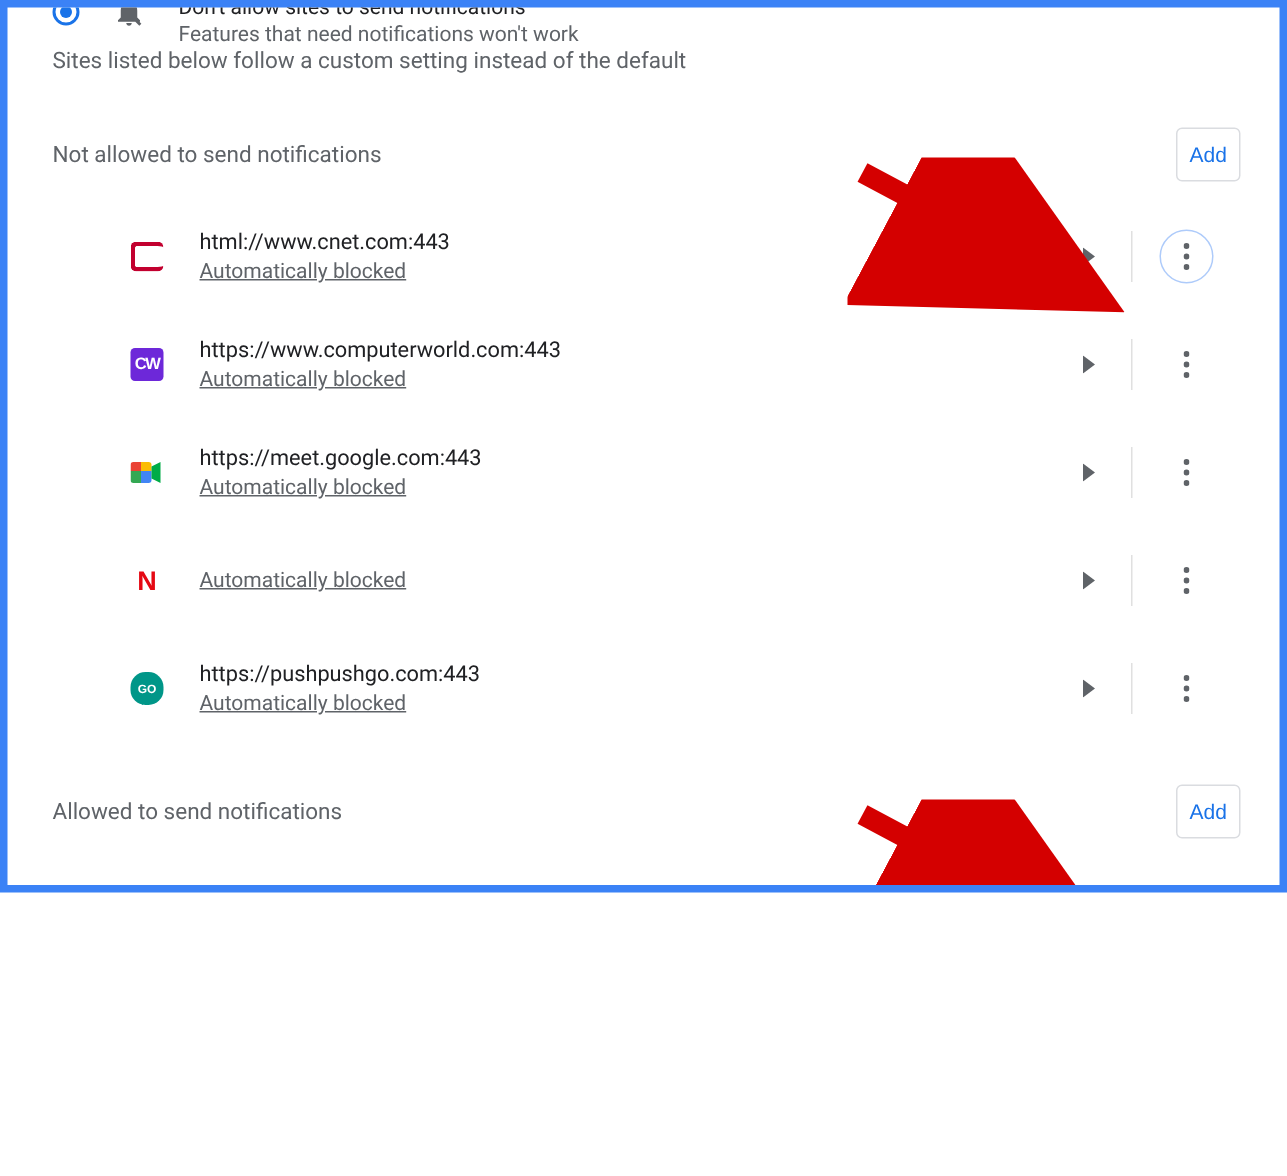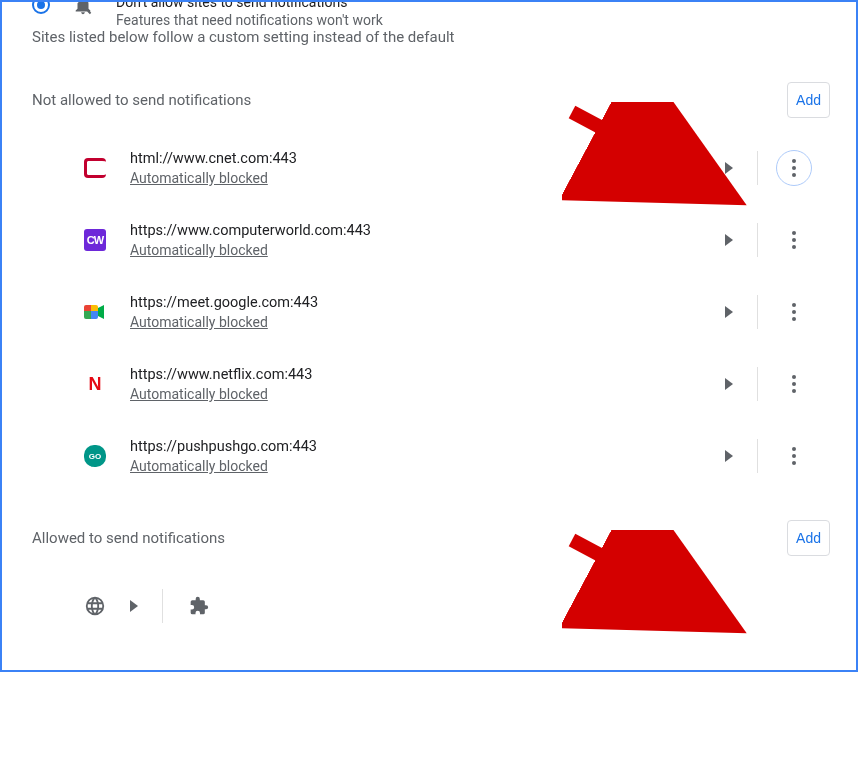--- a/index.html
+++ b/index.html
@@ -1,17 +1,17 @@
 <!DOCTYPE html>
 <html><head>
 <meta charset="utf-8">
 <style>
   * { box-sizing: border-box; margin: 0; padding: 0; }
   html, body { width: 858px; height: 784px; font-family: Roboto, Arial, sans-serif; background: #fff; }
-  .frame { width: 858px; height: 672px; border: 2px solid #3b82f6; position: relative; overflow: hidden; background: #fff; }
+  .frame { width: 858px; height: 595px; border: 5px solid #3b82f6; position: relative; overflow: hidden; background: #fff; }
   .content { padding: 0 26px 26px 30px; }
 
   .radio-option { display: flex; align-items: flex-start; gap: 22px; margin-top: -8px; }
   .radio-outer { width: 18px; height: 18px; border: 2px solid #1a73e8; border-radius: 50%; position: relative; flex: 0 0 18px; margin-top: 2px; }
   .radio-inner { width: 8px; height: 8px; background: #1a73e8; border-radius: 50%; position: absolute; top: 50%; left: 50%; transform: translate(-50%, -50%); }
 
   .bell-off { width: 22px; height: 22px; color: #5f6368; flex: 0 0 22px; margin-top: 0; }
 
   .option-text .opt-title { font-size: 14px; color: #202124; margin-bottom: 2px; }
   .option-text .opt-sub { font-size: 14px; color: #5f6368; }
@@ -160,21 +160,20 @@
                 <circle cx="2" cy="16" r="2"></circle>
               </svg>
         </div>
       </div>
     </div>
   </div>
 
   <div class="site-row">
     <div class="site-ico ico-netflix">N</div>
     <div class="site-text">
-      <div class="site-url">https://www.netflix.com:443</div>
       <div class="site-status">Automatically blocked</div>
     </div>
     <div class="row-controls">
       <div class="expand-arrow">
         <svg width="8" height="12" viewBox="0 0 8 12" fill="currentColor">
               <path d="M0 0l8 6-8 6z"></path>
             </svg>
       </div>
       <div class="divider"></div>
       <div class="kebab-wrap">

